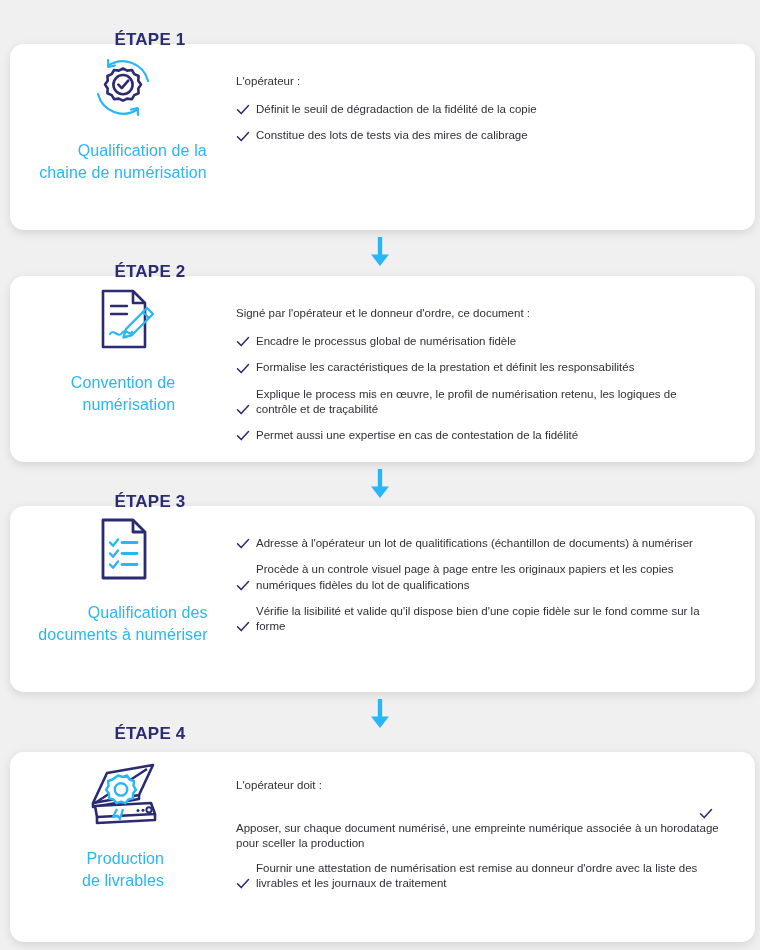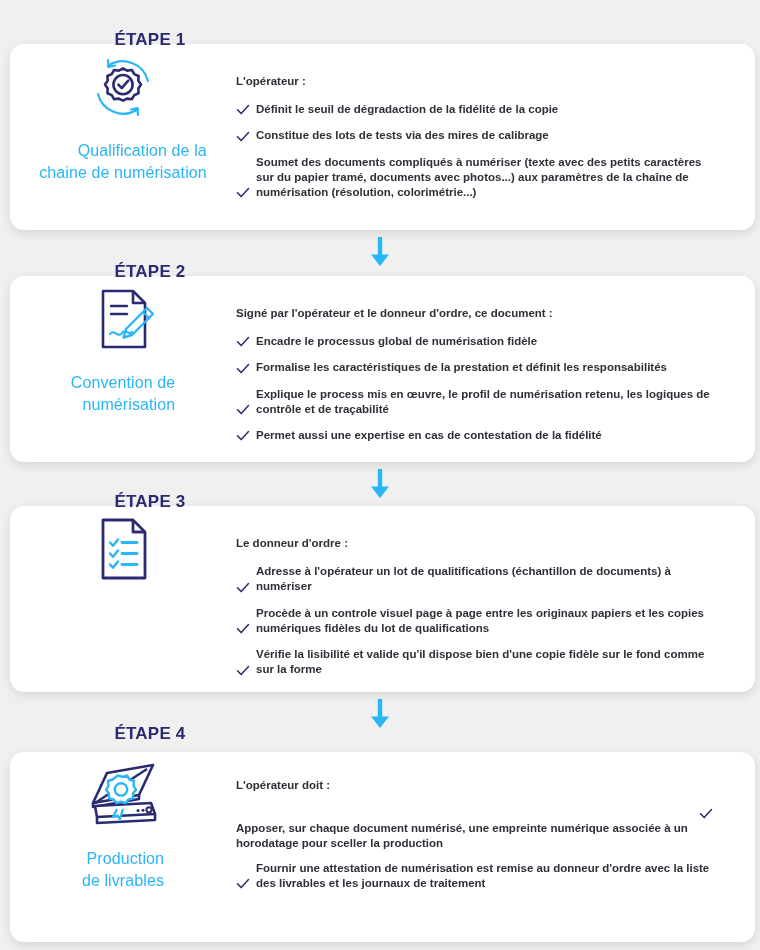--- a/index.html
+++ b/index.html
@@ -74,21 +74,20 @@
     line-height: 1.35;
     color: #29b6f6;
     font-weight: normal;
     letter-spacing: 0.1px;
   }
   .card-right {
     flex: 1 1 auto;
     padding-top: 30px;
     padding-right: 36px;
     box-sizing: border-box;
-    font-weight: bold;
   }
   .intro {
     font-size: 11.5px;
     color: #2f2f38;
     margin-bottom: 13px;
     line-height: 1.3;
   }
   .bullet {
     display: flex;
     align-items: flex-end;
@@ -147,26 +146,20 @@
             <svg class="check-icon" viewBox="0 0 14 14">
                 <path d="M1.5 6.8 L5.2 10.6 L12.5 2.6" fill="none" stroke="#2b2b72" stroke-width="1.5" stroke-linecap="round" stroke-linejoin="round"></path>
               </svg>
             <span class="bullet-text">Définit le seuil de dégradaction de la fidélité de la copie</span>
           </div>
           <div class="bullet">
             <svg class="check-icon" viewBox="0 0 14 14">
                 <path d="M1.5 6.8 L5.2 10.6 L12.5 2.6" fill="none" stroke="#2b2b72" stroke-width="1.5" stroke-linecap="round" stroke-linejoin="round"></path>
               </svg>
             <span class="bullet-text">Constitue des lots de tests via des mires de calibrage</span>
-          </div>
-          <div class="bullet">
-            <svg class="check-icon" viewBox="0 0 14 14">
-                <path d="M1.5 6.8 L5.2 10.6 L12.5 2.6" fill="none" stroke="#2b2b72" stroke-width="1.5" stroke-linecap="round" stroke-linejoin="round"></path>
-              </svg>
-            <span class="bullet-text">Soumet des documents compliqués à numériser (texte avec des petits caractères sur du papier tramé, documents avec photos...) aux paramètres de la chaîne de numérisation (résolution, colorimétrie...)</span>
           </div>
         </div>
       </div>
     </div>
   </div>
 
   <div class="arrow-connector" style="top:236px;">
     <svg width="28" height="32" viewBox="0 0 28 32">
       <path d="M14 1 L14 21" stroke="#29b6f6" stroke-width="4.4" stroke-linecap="butt"></path>
       <path d="M5 18.5 L14 30 L23 18.5 Z" fill="#29b6f6"></path>
@@ -242,23 +235,26 @@
               <path d="M14 7 L44 7 L56 19 L56 65 L14 65 Z" fill="none" stroke="#2b2b72" stroke-width="2.8" stroke-linejoin="round"></path>
               <path d="M44 7 L44 19 L56 19" fill="none" stroke="#2b2b72" stroke-width="2.8" stroke-linejoin="round"></path>
               <path d="M21 29.5 L24 32.8 L29 26.5" fill="none" stroke="#29b6f6" stroke-width="2.4" stroke-linecap="round" stroke-linejoin="round"></path>
               <path d="M33 29.5 L48 29.5" stroke="#29b6f6" stroke-width="2.8" stroke-linecap="round"></path>
               <path d="M21 40.5 L24 43.8 L29 37.5" fill="none" stroke="#29b6f6" stroke-width="2.4" stroke-linecap="round" stroke-linejoin="round"></path>
               <path d="M33 40.5 L48 40.5" stroke="#29b6f6" stroke-width="2.8" stroke-linecap="round"></path>
               <path d="M21 51.5 L24 54.8 L29 48.5" fill="none" stroke="#29b6f6" stroke-width="2.4" stroke-linecap="round" stroke-linejoin="round"></path>
               <path d="M33 51.5 L48 51.5" stroke="#29b6f6" stroke-width="2.8" stroke-linecap="round"></path>
             </svg>
           </div>
+          <div class="step-label">
+            <div>Qualification des</div>
+            <div>documents à numériser</div>
+          </div>
         </div>
         <div class="card-right">
-          <div class="intro">Le donneur d'ordre :</div>
           <div class="bullet">
             <svg class="check-icon" viewBox="0 0 14 14">
                 <path d="M1.5 6.8 L5.2 10.6 L12.5 2.6" fill="none" stroke="#2b2b72" stroke-width="1.5" stroke-linecap="round" stroke-linejoin="round"></path>
               </svg>
             <span class="bullet-text">Adresse à l'opérateur un lot de qualitifications (échantillon de documents) à numériser</span>
           </div>
           <div class="bullet">
             <svg class="check-icon" viewBox="0 0 14 14">
                 <path d="M1.5 6.8 L5.2 10.6 L12.5 2.6" fill="none" stroke="#2b2b72" stroke-width="1.5" stroke-linecap="round" stroke-linejoin="round"></path>
               </svg>

